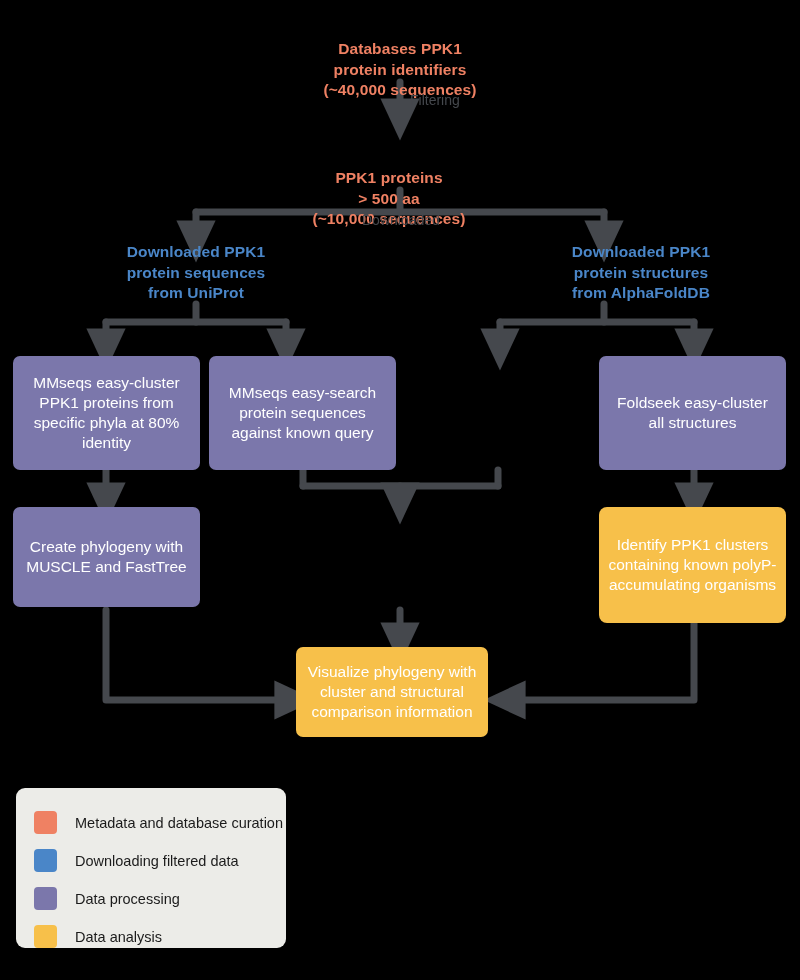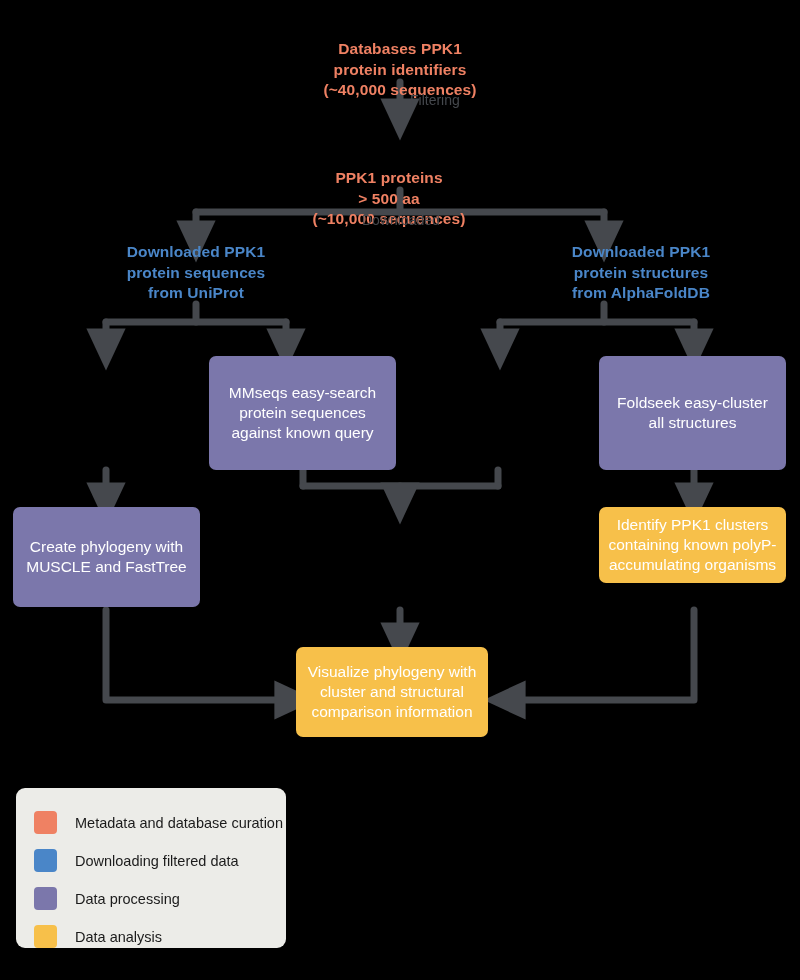--- a/index.html
+++ b/index.html
@@ -166,30 +166,31 @@
   <div class="edge-label" style="left:362px; top:212px;">Downloaded</div>
 
   <div class="textnode blue" style="left:106px; top:242px; width:250px; height:62px; transform:translateX(-35px);">Downloaded PPK1
 protein sequences
 from UniProt</div>
 
   <div class="textnode blue" style="left:494px; top:242px; width:250px; height:62px; transform:translateX(22px);">Downloaded PPK1
 protein structures
 from AlphaFoldDB</div>
 
+  <div class="node purple" style="left:13px; top:356px; width:187px; height:114px;">MMseqs easy-cluster PPK1 proteins from specific phyla at 80% identity</div>
 
   <div class="node purple" style="left:209px; top:356px; width:187px; height:114px;">MMseqs easy-search protein sequences against known query</div>
 
 
   <div class="node purple" style="left:599px; top:356px; width:187px; height:114px;">Foldseek easy-cluster all structures</div>
 
   <div class="node purple" style="left:13px; top:507px; width:187px; height:100px;">Create phylogeny with MUSCLE and FastTree</div>
 
 
-  <div class="node amber" style="left:599px; top:507px; width:187px; height:76px;">Identify PPK1 clusters containing known polyP-accumulating organisms</div>
+  <div class="node amber" style="left:599px; top:507px; width:187px; height:116px;border-radius:8px;">Identify PPK1 clusters containing known polyP-accumulating organisms</div>
 
   <div class="node amber" style="left:296px; top:647px; width:192px; height:90px;">Visualize phylogeny with cluster and structural comparison information</div>
 
   <div class="legend">
 
     <div class="legend-row">
       <span class="legend-swatch" style="background:#ef8163;"></span>
       <span class="legend-text">Metadata and database curation</span>
     </div>
 

